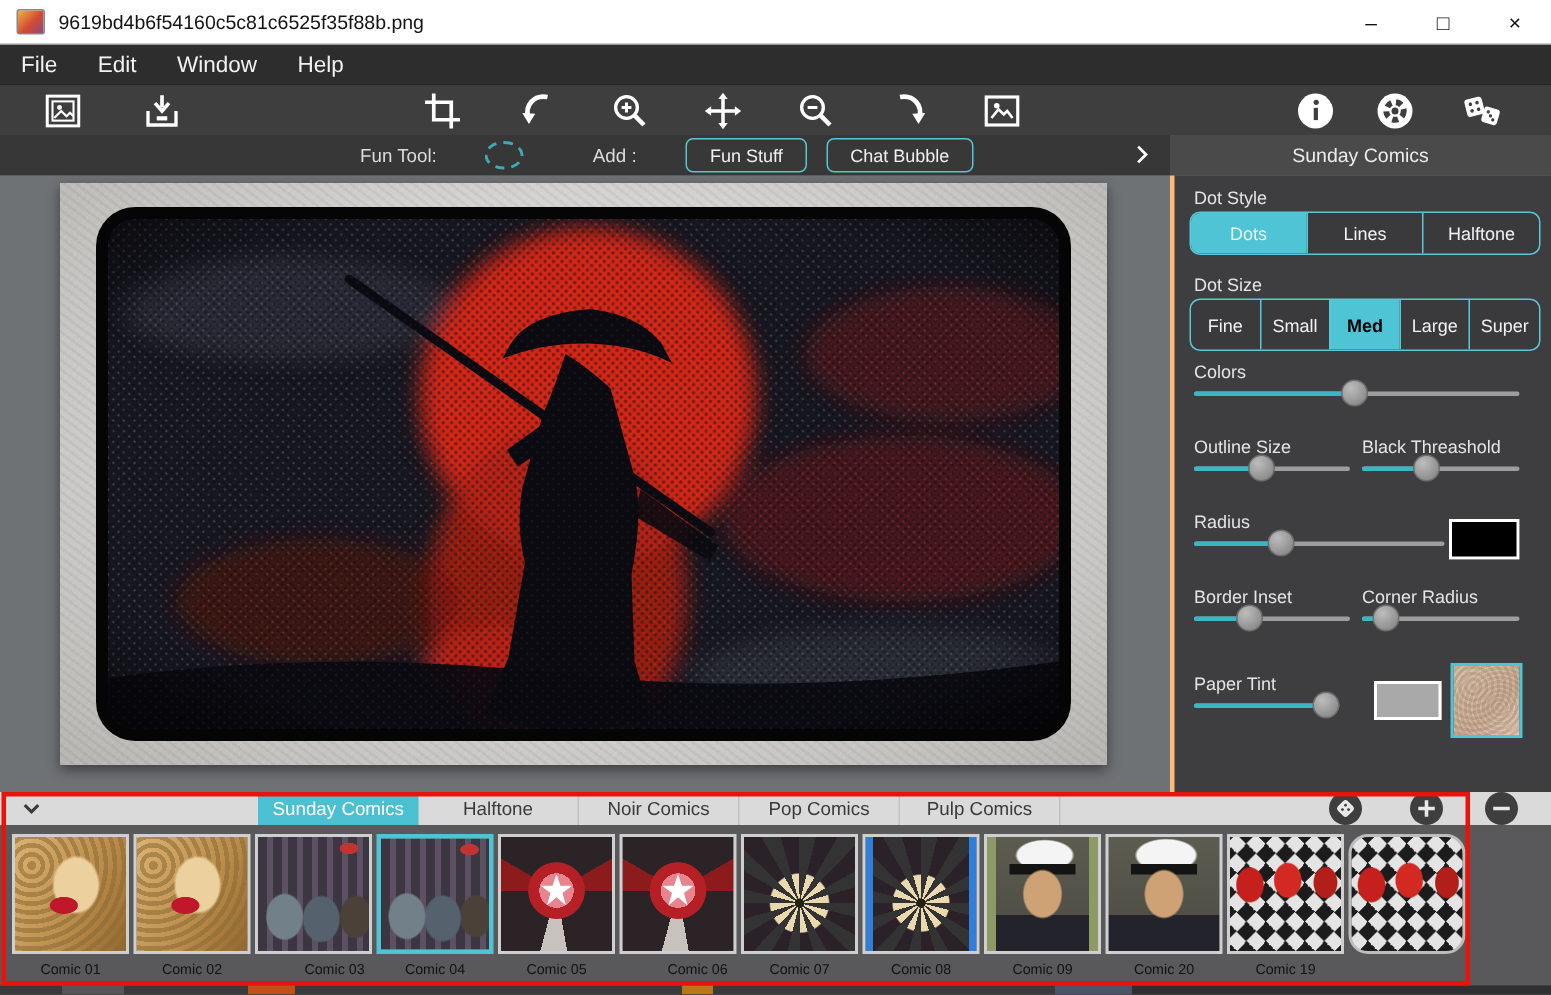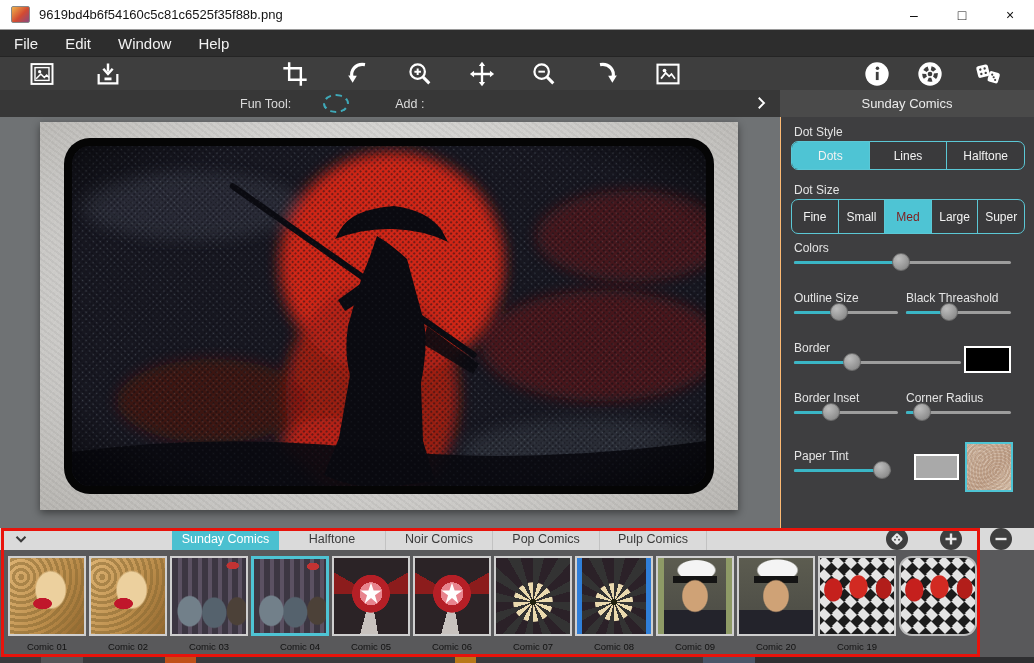--- a/index.html
+++ b/index.html
@@ -47,28 +47,28 @@
       repeating-linear-gradient(127deg,rgba(255,255,255,.06) 0 1px,transparent 1px 4px),
       radial-gradient(ellipse at 50% 45%,#d4d3d1 0 55%,#b7b5b1 100%);
     box-shadow:0 3px 8px rgba(0,0,0,.45);}
   .art-frame{position:absolute;left:24px;top:16px;width:650px;height:356px;background:#050505;
              border-radius:26px;}
   .art-inner{position:absolute;left:8px;top:8px;width:634px;height:340px;border-radius:18px;overflow:hidden;}
   .art-inner svg{display:block;width:100%;height:100%;}
 
   
   .panel{position:absolute;left:780px;top:117px;width:254px;height:411px;background:#3e3e40;
-         border-left:1px solid #fdba74;box-sizing:border-box;}
+         border-left:3px solid #fdba74;box-sizing:border-box;}
   .p-label{position:absolute;font-size:12px;color:#e4e4e4;white-space:nowrap;}
   .seg{position:absolute;display:flex;border:1px solid #5bc8d6;border-radius:7px;overflow:hidden;background:#3a3a3c;box-sizing:border-box;}
   .seg-opt{flex:1;display:flex;align-items:center;justify-content:center;font-size:12px;color:#f2f2f2;
            border-left:1px solid #5bc8d6;}
   .seg-opt:first-child{border-left:none;}
   .seg-opt.sel{background:#4ec4d4;}
-  .seg-opt.sel.medred{color:#7f1d1d;font-weight:normal;}
+  .seg-opt.sel.medred{color:#000000;font-weight:bold;}
   .slider{position:absolute;height:18px;}
   .sl-track{position:absolute;left:0;right:0;top:8px;height:3px;background:#9d9d9d;border-radius:2px;}
   .sl-fill{position:absolute;left:0;top:8px;height:3px;background:#3ab6c6;border-radius:2px;}
   .sl-thumb{position:absolute;top:0;width:18px;height:18px;border-radius:50%;
             background:radial-gradient(circle at 35% 30%,#bdbdbd,#8d8d8d 75%);
             border:1px solid #6d6d6d;box-sizing:border-box;}
   .swatch{position:absolute;border:2px solid #fff;box-sizing:border-box;}
   .paper-preview{position:absolute;border:2px solid #4ec4d4;box-sizing:border-box;
     background:
       repeating-radial-gradient(circle at 30% 30%,rgba(120,80,60,.16) 0 2px,transparent 2px 4px),
@@ -248,20 +248,24 @@
             <circle cx="18" cy="15" r="1" fill="#3e3e3e"></circle>
             <circle cx="20" cy="17" r="1" fill="#3e3e3e"></circle>
           </g>
         </svg></span>
     </div>
 
   <div class="funbar">
     <span class="fun-label">Fun Tool:</span>
     <span class="fun-circle"></span>
     <span class="add-label">Add :</span>
+    <span id="fun-buttons" style="display:flex;">
+        <span class="fun-btn">Fun Stuff</span>
+        <span class="fun-btn">Chat Bubble</span>
+      </span>
     <span class="fun-chevron" id="fun-chevron"><svg viewBox="0 0 24 24">
           <path d="M9 5 l7 7 -7 7" fill="none" stroke="#fff" stroke-width="2.5"></path>
         </svg></span>
   </div>
 
   <div class="panelheader">Sunday Comics</div>
 
   <div class="main-canvas">
     <div class="photo-frame">
       <div class="art-frame">
@@ -338,21 +342,21 @@
         <div class="sl-track"></div>
         <div class="sl-fill" style="width: 45px;"></div>
         <div class="sl-thumb" style="left: 36px;"></div>
       </div>
       <div class="p-label" style="left: 125px; top: 174px;">Black Threashold</div>
       <div class="slider" style="left: 125px; top: 186px; width: 105px;">
         <div class="sl-track"></div>
         <div class="sl-fill" style="width: 43px;"></div>
         <div class="sl-thumb" style="left: 34px;"></div>
       </div>
-      <div class="p-label" style="left: 13px; top: 224px;">Border</div>
+      <div class="p-label" style="left: 13px; top: 224px;">Radius</div>
       <div class="slider" style="left: 13px; top: 236px; width: 167px;">
         <div class="sl-track"></div>
         <div class="sl-fill" style="width: 58px;"></div>
         <div class="sl-thumb" style="left: 49px;"></div>
       </div>
       <div class="p-label" style="left: 13px; top: 274px;">Border Inset</div>
       <div class="slider" style="left: 13px; top: 286px; width: 104px;">
         <div class="sl-track"></div>
         <div class="sl-fill" style="width: 37px;"></div>
         <div class="sl-thumb" style="left: 28px;"></div>
@@ -396,27 +400,27 @@
         <div class="circle-btn" style="left: 990px;"><svg viewBox="0 0 24 24">
             <path d="M6 12 h12" stroke="#e8e8e8" stroke-width="2.6"></path>
           </svg></div>
       </div>
     <div class="strip" id="thumb-strip">
         <div class="thumb art-woman" style="left: 8px;"></div>
         <div class="thumb-label" style="left: 6px;">Comic 01</div>
         <div class="thumb art-woman" style="left: 89px;"></div>
         <div class="thumb-label" style="left: 87px;">Comic 02</div>
         <div class="thumb art-trash" style="left: 170px;"></div>
-        <div class="thumb-label" style="left: 168px;">Comic 03</div>
+        <div class="thumb-label" style="left: 182px;">Comic 03</div>
         <div class="thumb art-trash sel" style="left: 251px;"></div>
-        <div class="thumb-label" style="left: 259px;">Comic 04</div>
+        <div class="thumb-label" style="left: 249px;">Comic 04</div>
         <div class="thumb art-star" style="left: 332px;"></div>
         <div class="thumb-label" style="left: 330px;">Comic 05</div>
         <div class="thumb art-star" style="left: 413px;"></div>
-        <div class="thumb-label" style="left: 411px;">Comic 06</div>
+        <div class="thumb-label" style="left: 424px;">Comic 06</div>
         <div class="thumb art-clock" style="left: 494px;"></div>
         <div class="thumb-label" style="left: 492px;">Comic 07</div>
         <div class="thumb art-clock-blue" style="left: 575px;"></div>
         <div class="thumb-label" style="left: 573px;">Comic 08</div>
         <div class="thumb art-man-green" style="left: 656px;"></div>
         <div class="thumb-label" style="left: 654px;">Comic 09</div>
         <div class="thumb art-man" style="left: 737px;"></div>
         <div class="thumb-label" style="left: 735px;">Comic 20</div>
         <div class="thumb art-diner" style="left: 818px;"></div>
         <div class="thumb-label" style="left: 816px;">Comic 19</div>

